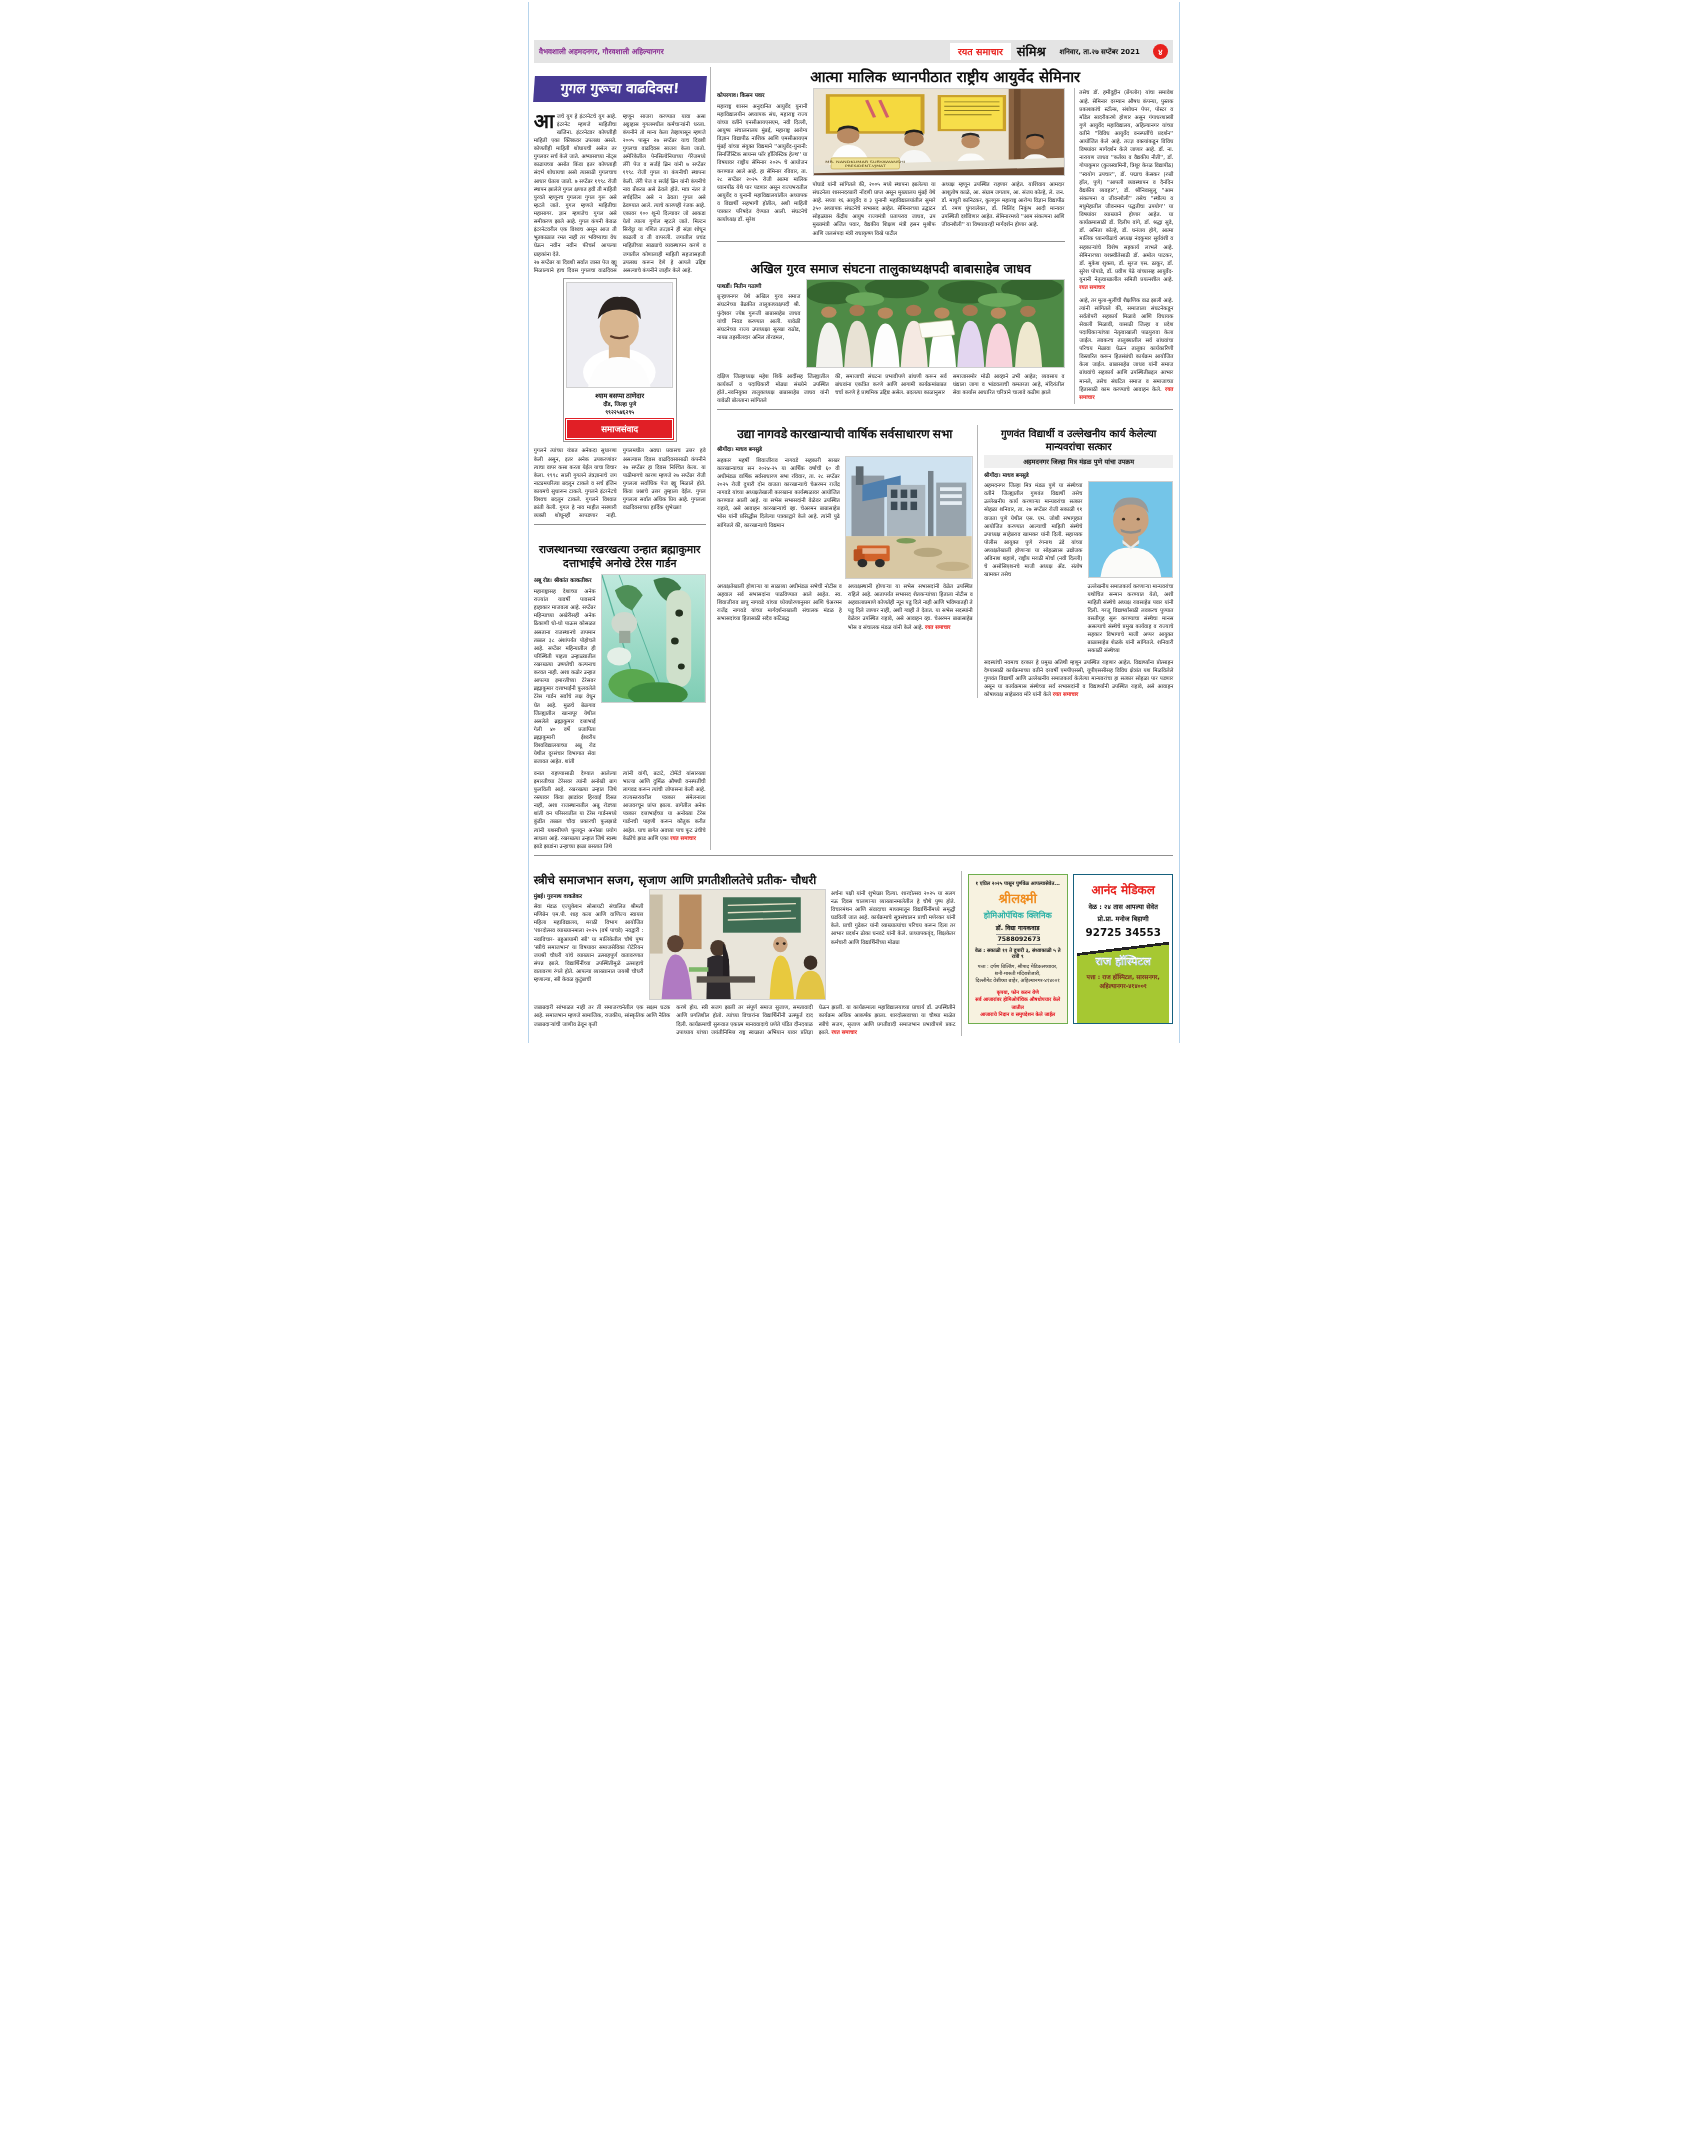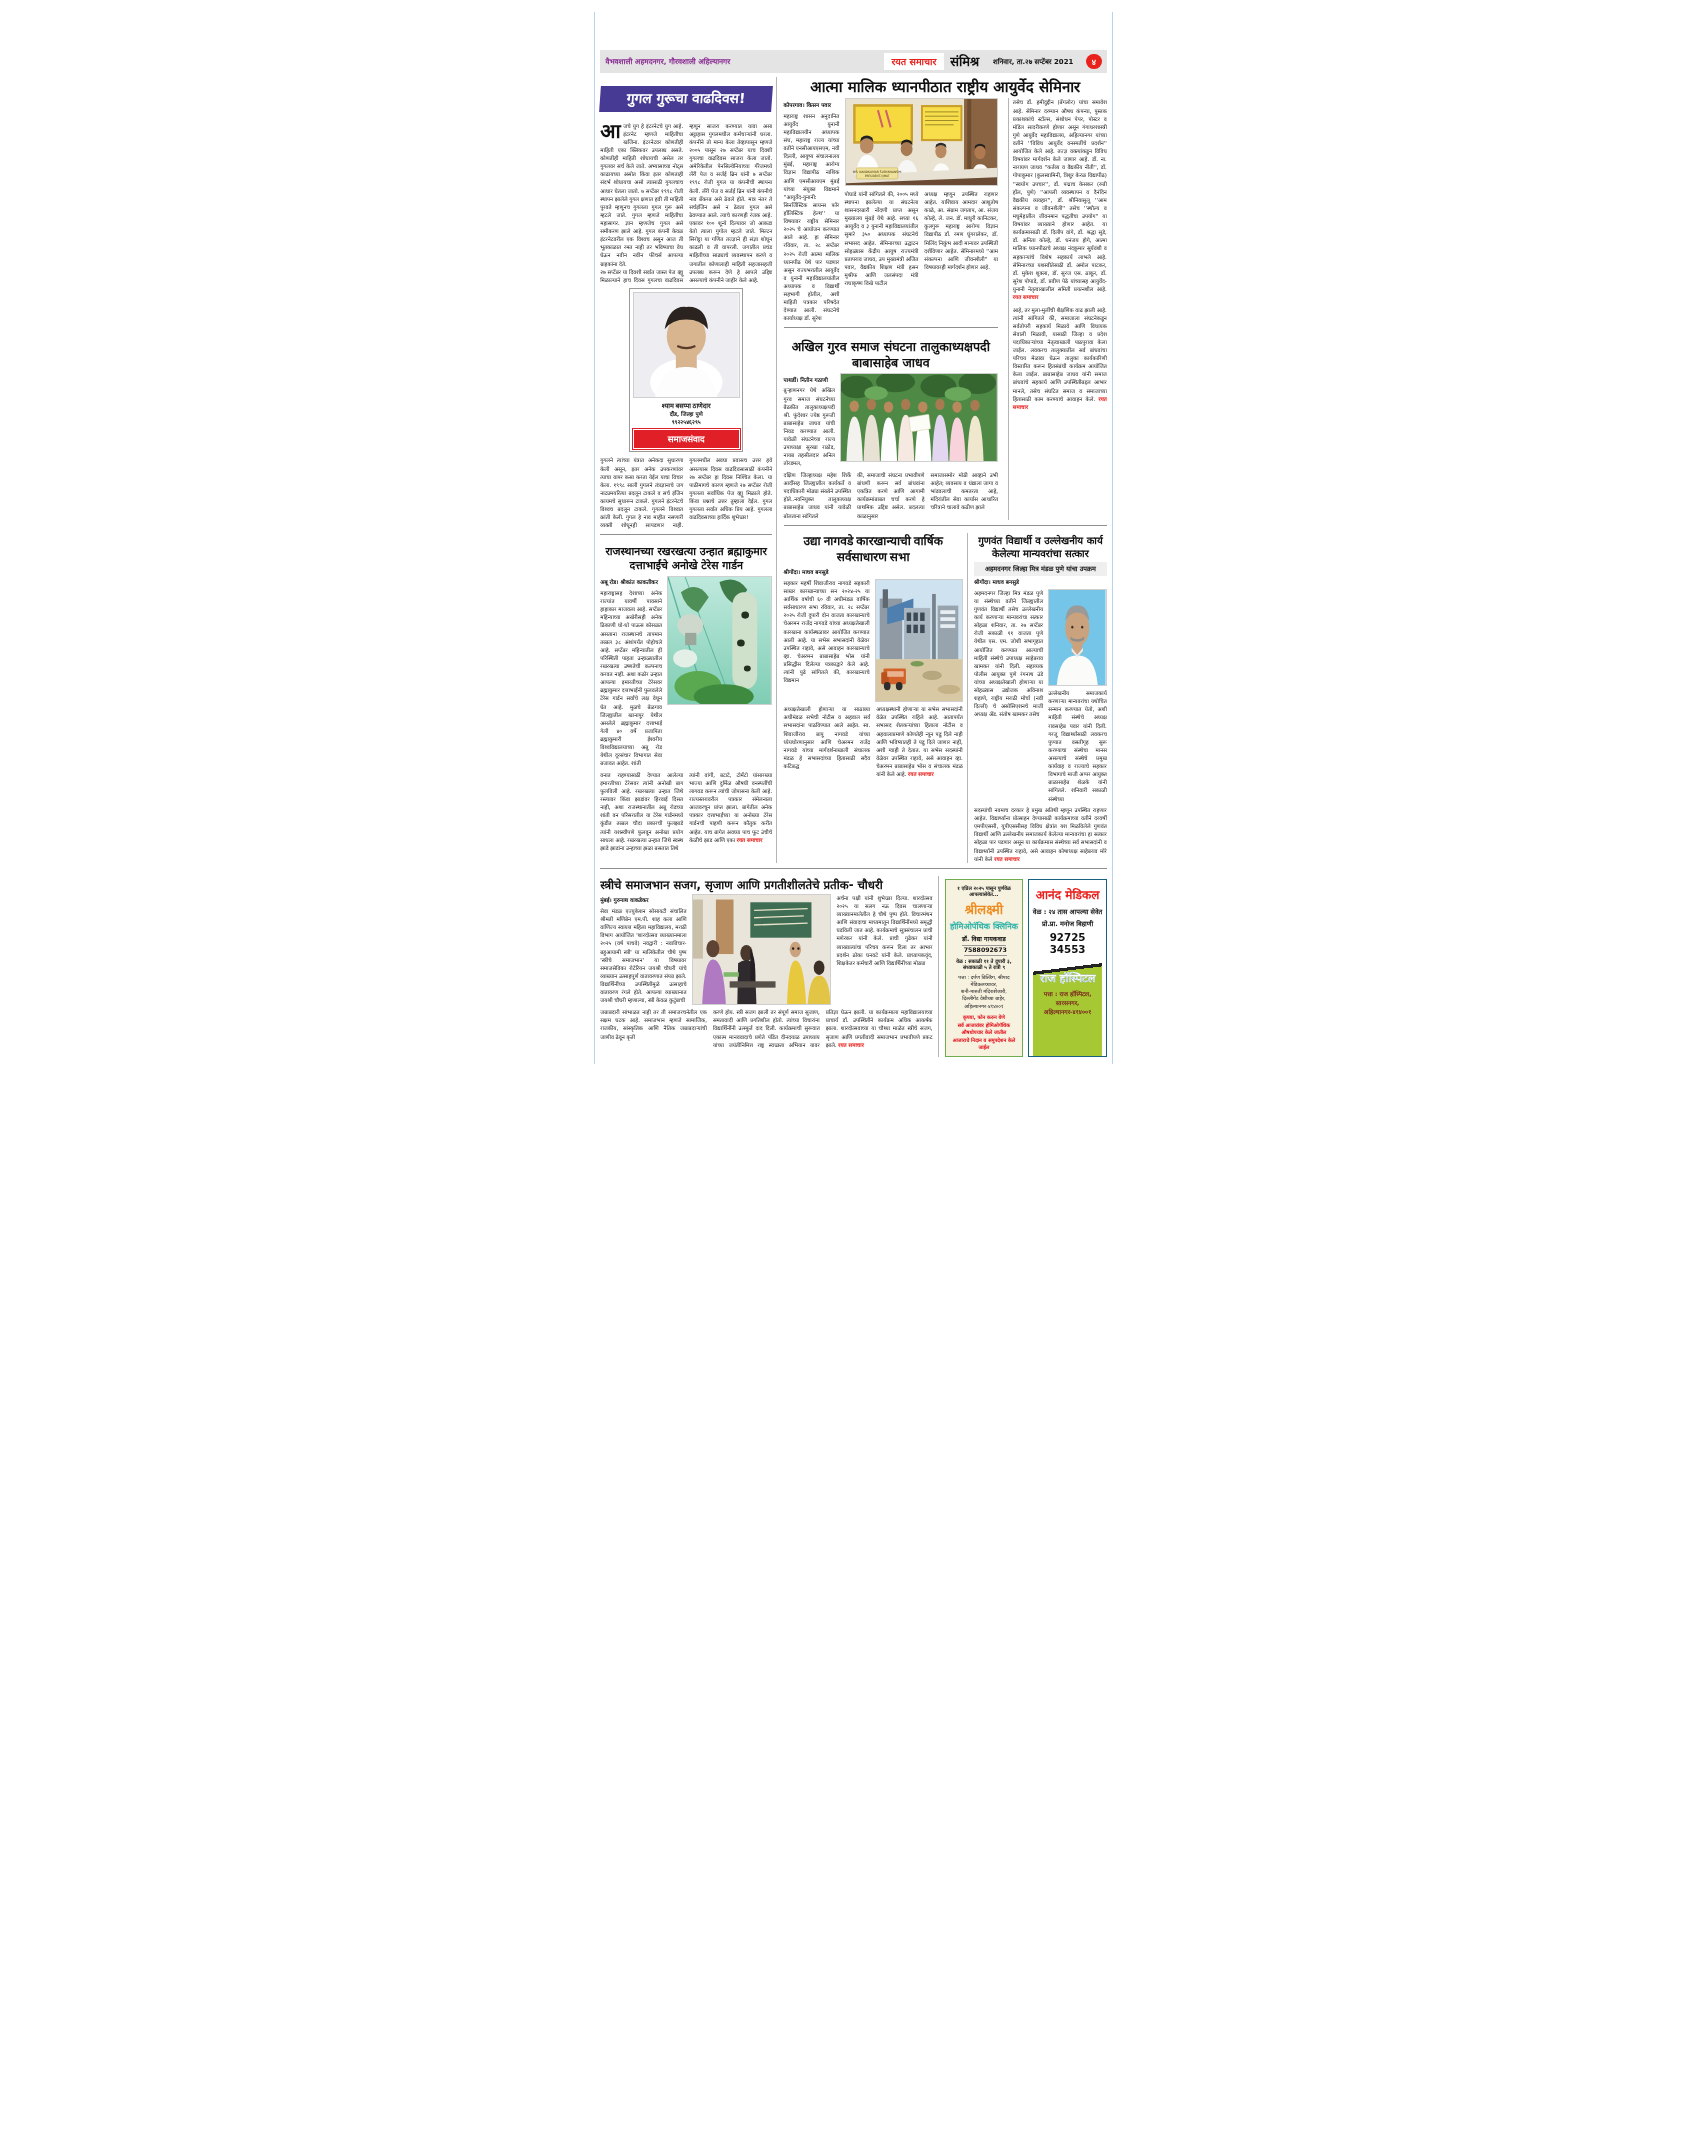--- a/index.html
+++ b/index.html
@@ -1,35 +1,35 @@
 <!DOCTYPE html>
 <html style="font-size:6.9px"><head>
 <meta charset="utf-8">
 <style>
   html,body{margin:0;padding:0;background:#fff;color:#111;
     font-family:"DejaVu Sans","Liberation Sans",sans-serif;}
-  .page{width:519px;min-height:898px;margin:12px auto;box-sizing:border-box;
+  .page{width:652px;min-height:898px;margin:2px auto;box-sizing:border-box;
     padding:4.3px 5.2px 6.9px;border-left:0.9px solid #b7d4ec;border-right:0.9px solid #b7d4ec;}
   
   .masthead{display:flex;align-items:center;gap:6px;background:#e4e4e4;
     height:22.4px;margin-top:34px;padding:0 5.2px;}
   .mh-city{color:#8a2f93;font-weight:bold;font-size:7.3px;flex:1;}
   .mh-paper{background:#fff;color:#e8211d;font-weight:bold;font-size:9.5px;
     padding:3.4px 7.7px;line-height:1;}
   .mh-section{font-weight:bold;font-size:13px;}
   .mh-date{font-weight:bold;font-size:6.9px;margin-left:7.7px;}
   .mh-page{width:15.5px;height:15.5px;border-radius:50%;background:#e8211d;color:#fff;
     display:flex;align-items:center;justify-content:center;font-weight:bold;font-size:8.2px;margin-left:6.9px;}
   
   .byline{font-weight:bold;font-size:5.6px;margin:2.6px 0;}
   .body{font-size:5.4px;line-height:1.5;text-align:justify;}
   .tag{color:#e8211d;font-weight:bold;}
   .cols2{column-count:2;column-gap:6px;}
   .cols3{column-count:3;column-gap:6px;}
-  .rule-t{border-top:0.4px solid #8f8f8f;padding-top:7px;margin-top:4.3px;}
+  .rule-t{border-top:0.4px solid #8f8f8f;padding-top:15px;margin-top:4.3px;}
   .vline-r{border-right:0.4px solid #b5b5b5;}
   
   .top-area{display:flex;gap:5.2px;margin-top:4.3px;}
   .left-col{width:172px;flex:none;padding-right:4.3px;}
   .right-zone{flex:1;min-width:0;padding-left:0.9px;}
   .sem-row{display:flex;gap:5.2px;}
   .sem-main{flex:1;min-width:0;padding-right:4.3px;}
   .rail{width:94px;flex:none;padding-left:0.9px;border-left:0.4px solid #b5b5b5;padding-left:4.3px;}
   .mid-row{display:flex;gap:6px;margin-top:5.2px;}
   .sec-nagavde{flex:1.35;min-width:0;padding-right:4.3px;border-right:0.4px solid #b5b5b5;}

